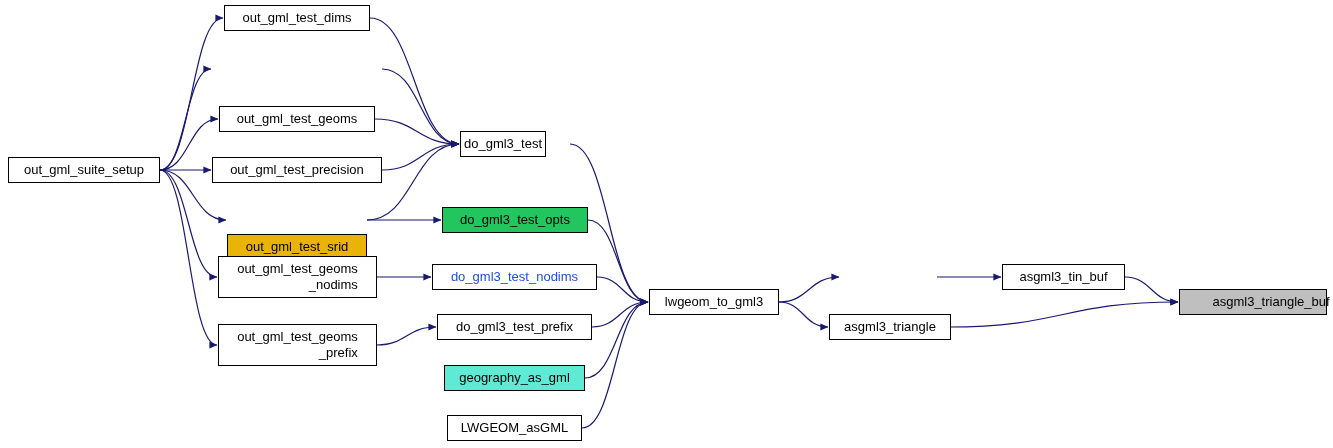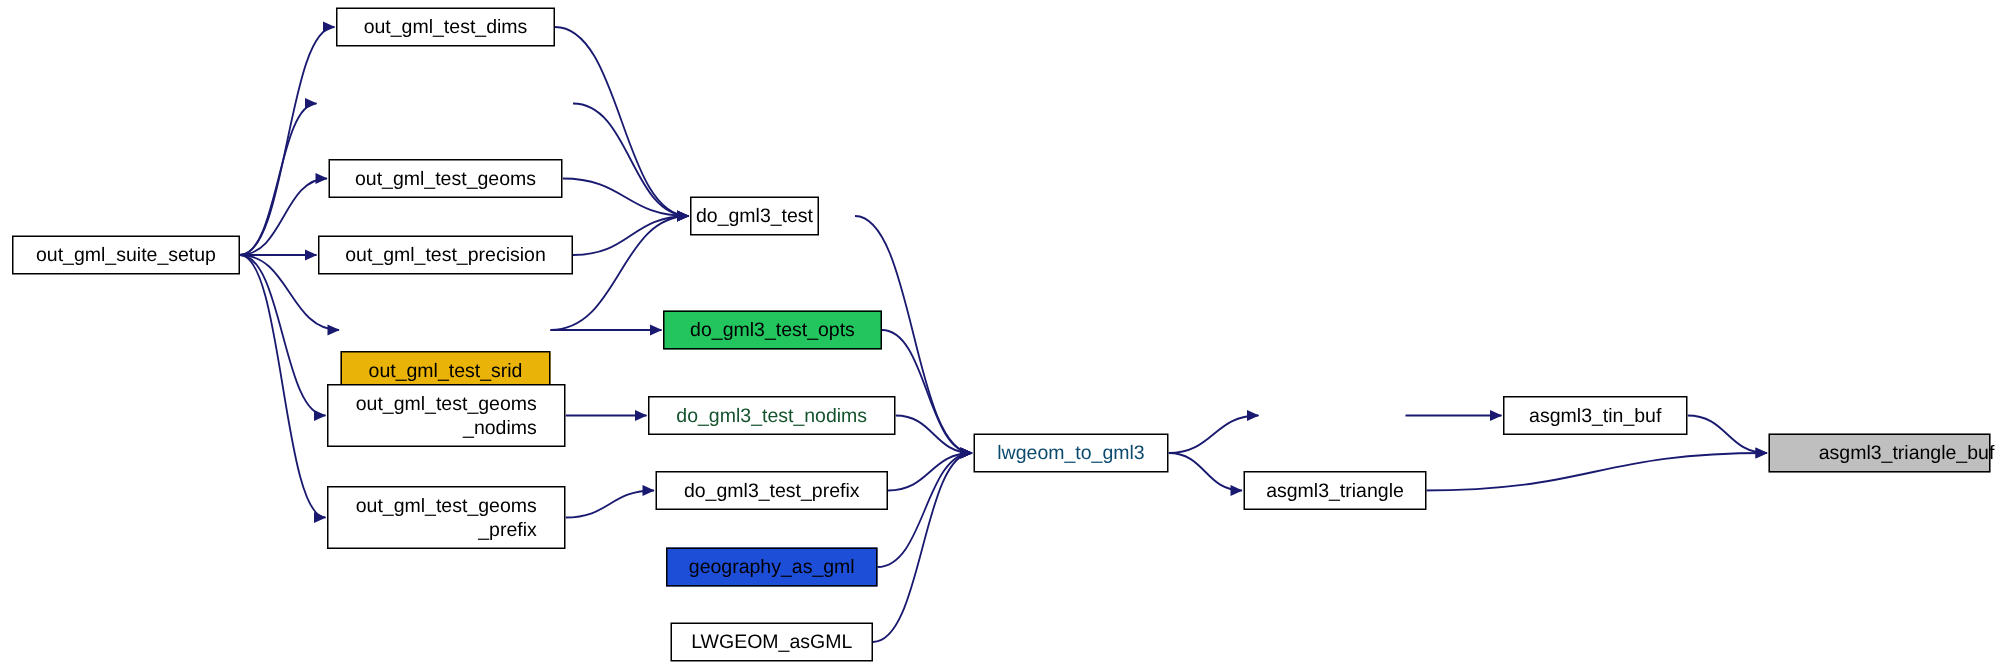--- a/index.html
+++ b/index.html
@@ -90,22 +90,22 @@
       <div class="node" style="left: 224px; top: 5px; width: 146px; height: 26px; border-color: rgb(0, 0, 0); background: rgb(255, 255, 255); color: rgb(0, 0, 0);">out_gml_test_dims</div>
       <div class="node" style="left: 219px; top: 106px; width: 156px; height: 26px; border-color: rgb(0, 0, 0); background: rgb(255, 255, 255); color: rgb(0, 0, 0);">out_gml_test_geoms</div>
       <div class="node" style="left: 212px; top: 157px; width: 170px; height: 26px; border-color: rgb(0, 0, 0); background: rgb(255, 255, 255); color: rgb(0, 0, 0);">out_gml_test_precision</div>
       <div class="node" style="left: 227px; top: 207px; width: 140px; height: 26px; border-color: rgb(0, 0, 0); background: #eab308; color: rgb(0, 0, 0); margin-top: 27px;">out_gml_test_srid</div>
       <div class="node" style="left: 218px; top: 256px; width: 159px; height: 42px; border-color: rgb(0, 0, 0); background: rgb(255, 255, 255); color: rgb(0, 0, 0);">out_gml_test_geoms
 _nodims</div>
       <div class="node" style="left: 218px; top: 324px; width: 159px; height: 42px; border-color: rgb(0, 0, 0); background: rgb(255, 255, 255); color: rgb(0, 0, 0);">out_gml_test_geoms
 _prefix</div>
       <div class="node" style="left: 460px; top: 131px; width: 86px; height: 26px; border-color: rgb(0, 0, 0); background: rgb(255, 255, 255); color: rgb(0, 0, 0);">do_gml3_test</div>
       <div class="node" style="left: 442px; top: 207px; width: 146px; height: 26px; border-color: rgb(0, 0, 0); background: #22c55e; color: rgb(0, 0, 0);">do_gml3_test_opts</div>
-      <div class="node" style="left: 432px; top: 264px; width: 165px; height: 26px; border-color: rgb(0, 0, 0); background: rgb(255, 255, 255); color: #14532d;">do_gml3_test_nodims</div>
+      <div class="node" style="left: 432px; top: 264px; width: 165px; height: 26px; border-color: rgb(0, 0, 0); background: rgb(255, 255, 255); color: #1d4ed8;">do_gml3_test_nodims</div>
       <div class="node" style="left: 437px; top: 314px; width: 155px; height: 26px; border-color: rgb(0, 0, 0); background: rgb(255, 255, 255); color: rgb(0, 0, 0);">do_gml3_test_prefix</div>
-      <div class="node" style="left: 444px; top: 365px; width: 141px; height: 26px; border-color: rgb(0, 0, 0); background: #1d4ed8; color: rgb(0, 0, 0);">geography_as_gml</div>
+      <div class="node" style="left: 444px; top: 365px; width: 141px; height: 26px; border-color: rgb(0, 0, 0); background: #5eead4; color: rgb(0, 0, 0);">geography_as_gml</div>
       <div class="node" style="left: 447px; top: 415px; width: 135px; height: 26px; border-color: rgb(0, 0, 0); background: rgb(255, 255, 255); color: rgb(0, 0, 0);">LWGEOM_asGML</div>
-      <div class="node" style="left: 649px; top: 289px; width: 130px; height: 26px; border-color: rgb(0, 0, 0); background: rgb(255, 255, 255); color: #0c4a6e;">lwgeom_to_gml3</div>
+      <div class="node" style="left: 649px; top: 289px; width: 130px; height: 26px; border-color: rgb(0, 0, 0); background: rgb(255, 255, 255); color: #000000;">lwgeom_to_gml3</div>
       <div class="node" style="left: 829px; top: 314px; width: 122px; height: 26px; border-color: rgb(0, 0, 0); background: rgb(255, 255, 255); color: rgb(0, 0, 0);">asgml3_triangle</div>
       <div class="node" style="left: 1002px; top: 264px; width: 123px; height: 26px; border-color: rgb(0, 0, 0); background: rgb(255, 255, 255); color: rgb(0, 0, 0);">asgml3_tin_buf</div>
       <div class="node highlight" style="left: 1179px; top: 289px; width: 148px; height: 26px; border-color: rgb(0, 0, 0); background: rgb(191, 191, 191); color: rgb(0, 0, 0);">asgml3_triangle_buf</div>
     </div>
 </div>
 
 </body></html>

